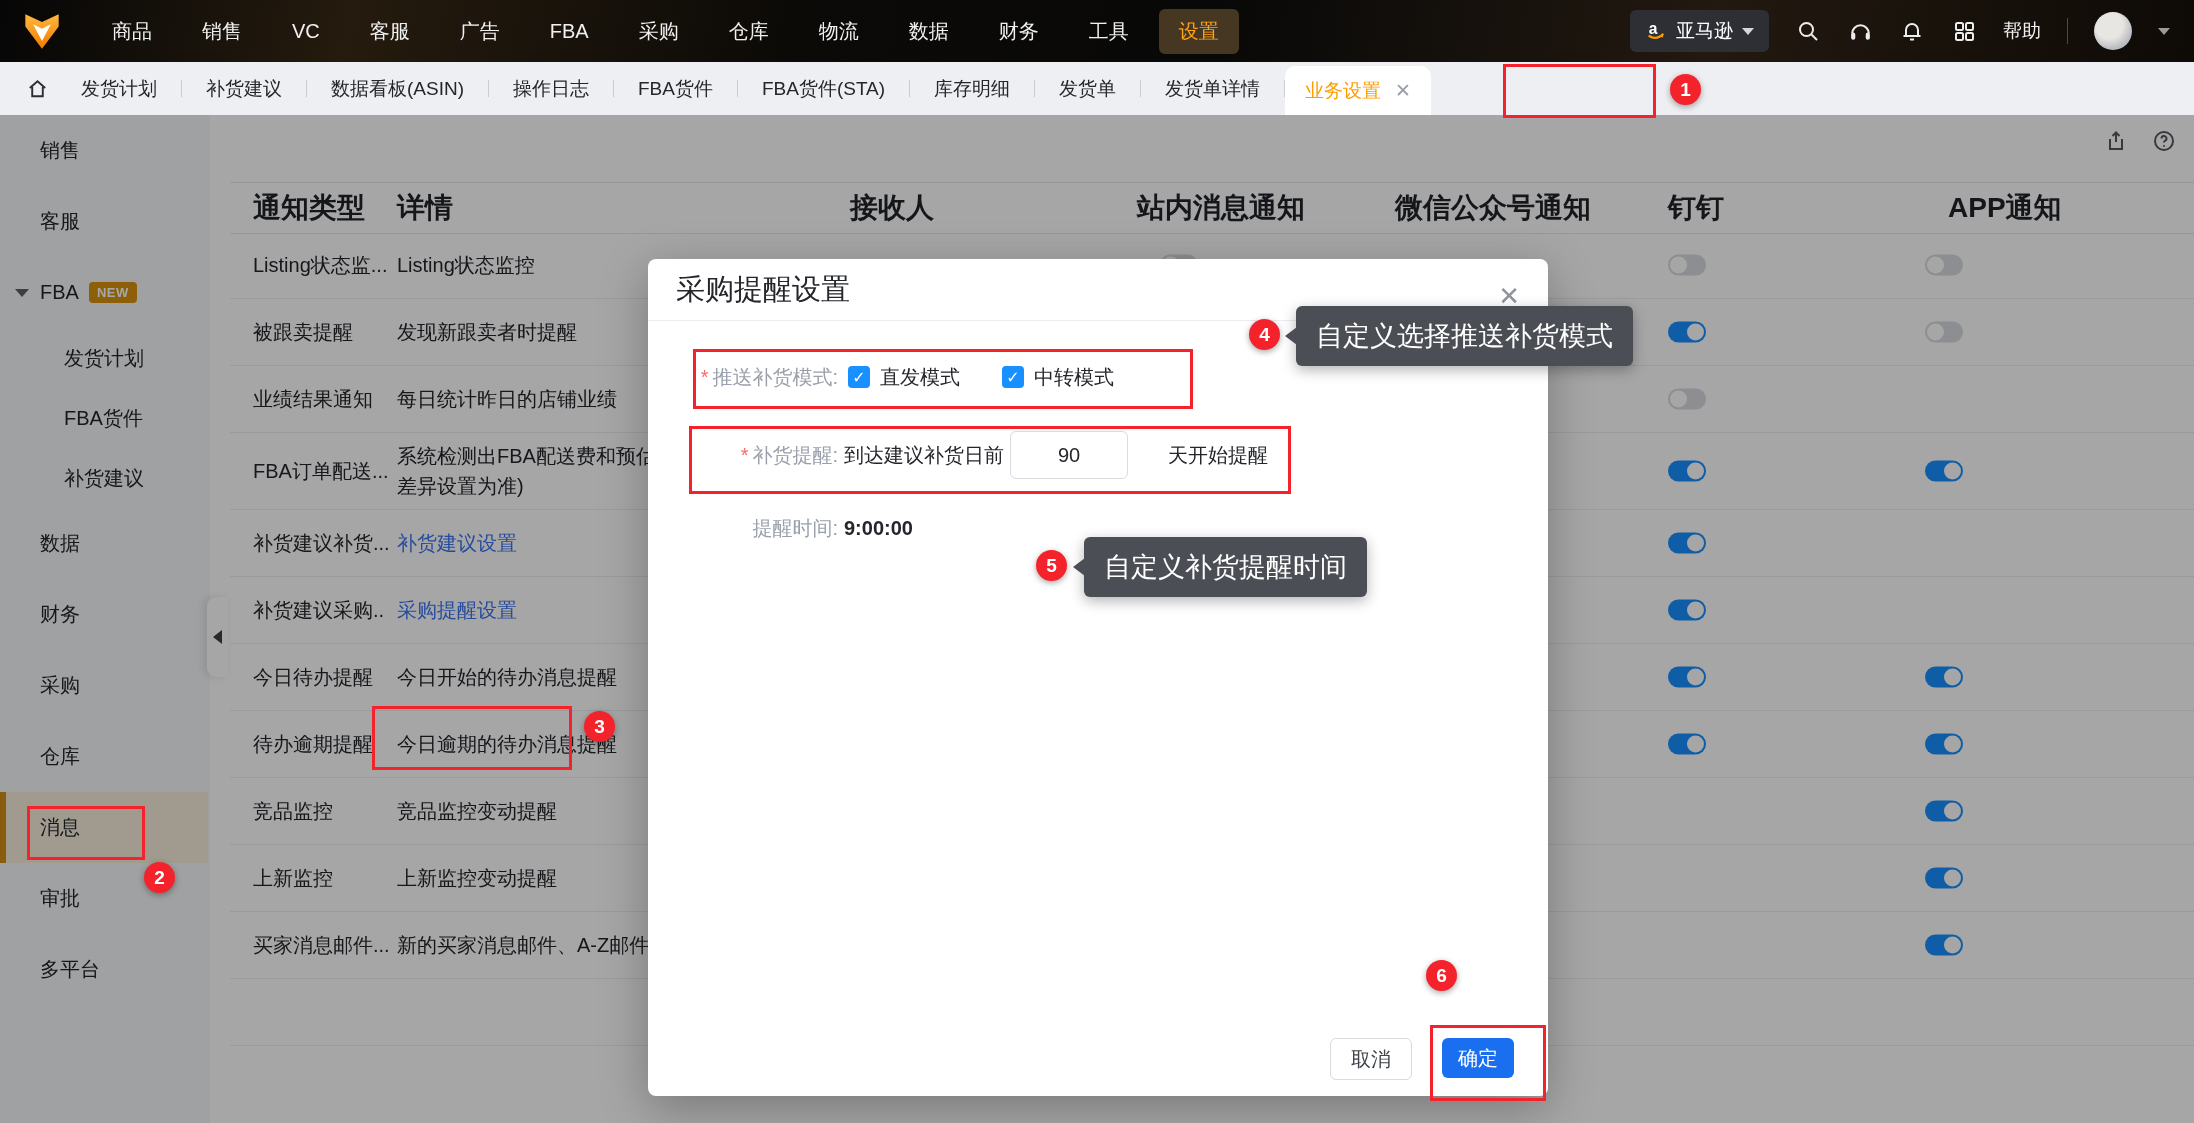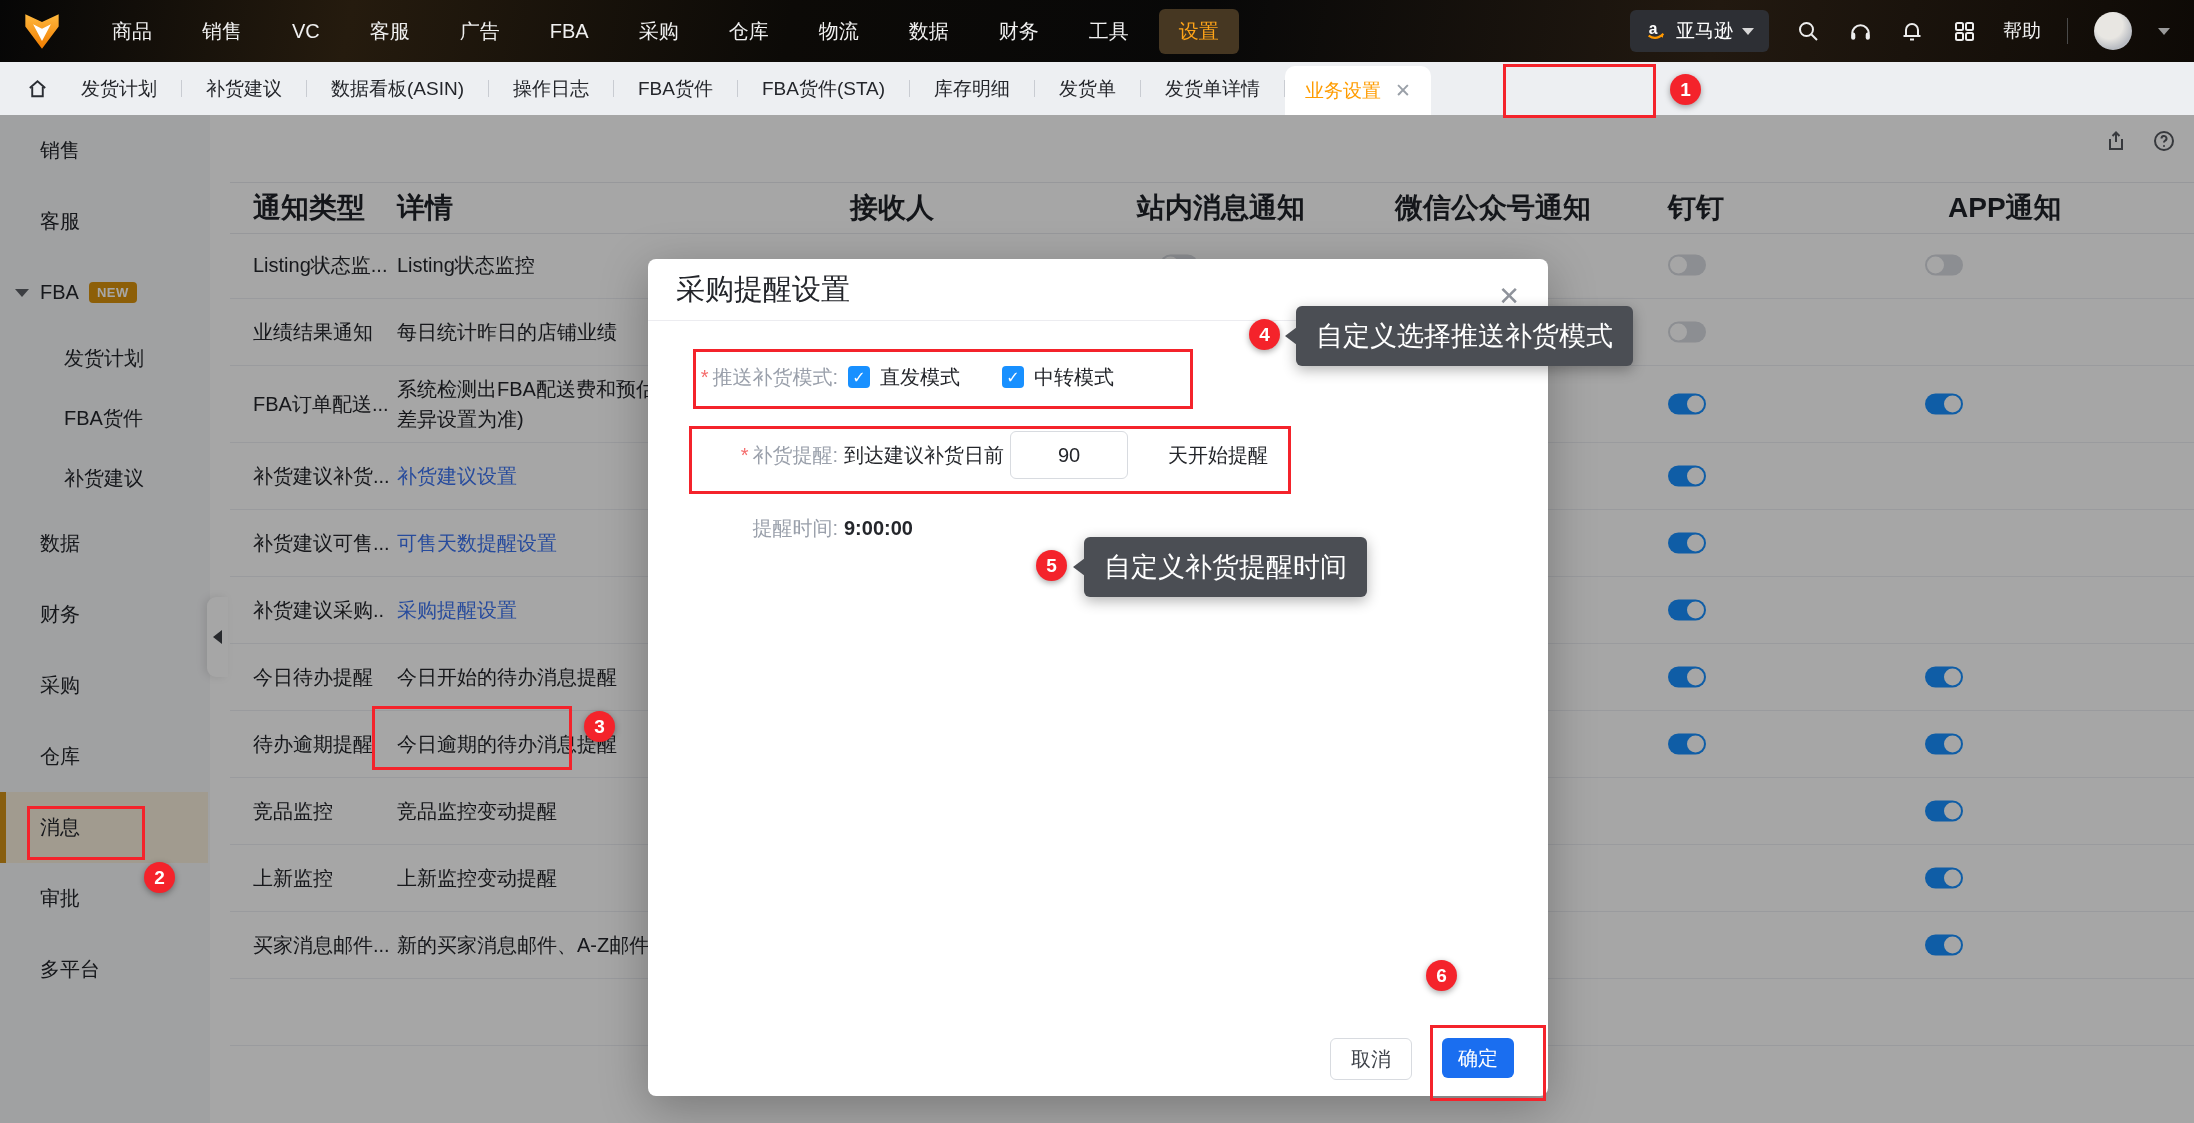--- a/index.html
+++ b/index.html
@@ -300,38 +300,39 @@
     </div>
   <div class="trows" id="trows">
       <div class="trow" style="height: 66px;">
         <span class="td c1">Listing状态监...</span>
         <span class="td c2">Listing状态监控</span>
         <span class="toggle off" style="left: 930px;"></span>
         <span class="toggle off" style="left: 1438px;"></span>
         <span class="toggle off" style="left: 1695px;"></span>
       </div>
       <div class="trow" style="height: 66px;">
+        <span class="td c1">被跟卖提醒</span>
+        <span class="td c2">发现新跟卖者时提醒</span>
+        <span class="toggle on" style="left: 1438px;"></span>
+        <span class="toggle off" style="left: 1695px;"></span>
+      </div>
+      <div class="trow" style="height: 66px;">
         <span class="td c1">业绩结果通知</span>
         <span class="td c2">每日统计昨日的店铺业绩</span>
         <span class="toggle off" style="left: 1438px;"></span>
       </div>
       <div class="trow" style="height: 76px;">
         <span class="td c1">FBA订单配送...</span>
         <span class="td c2 wrap">系统检测出FBA配送费和预估运费差异设置为准)</span>
         <span class="toggle on" style="left: 1438px;"></span>
         <span class="toggle on" style="left: 1695px;"></span>
       </div>
       <div class="trow" style="height: 66px;">
         <span class="td c1">补货建议补货...</span>
         <span class="td c2 link">补货建议设置</span>
-        <span class="toggle on" style="left: 1438px;"></span>
-      </div>
-      <div class="trow" style="height: 66px;">
-        <span class="td c1">补货建议可售...</span>
-        <span class="td c2 link">可售天数提醒设置</span>
         <span class="toggle on" style="left: 1438px;"></span>
       </div>
       <div class="trow" style="height: 66px;">
         <span class="td c1">补货建议采购..</span>
         <span class="td c2 link">采购提醒设置</span>
         <span class="toggle on" style="left: 1438px;"></span>
       </div>
       <div class="trow" style="height: 66px;">
         <span class="td c1">今日待办提醒</span>
         <span class="td c2">今日开始的待办消息提醒</span>

